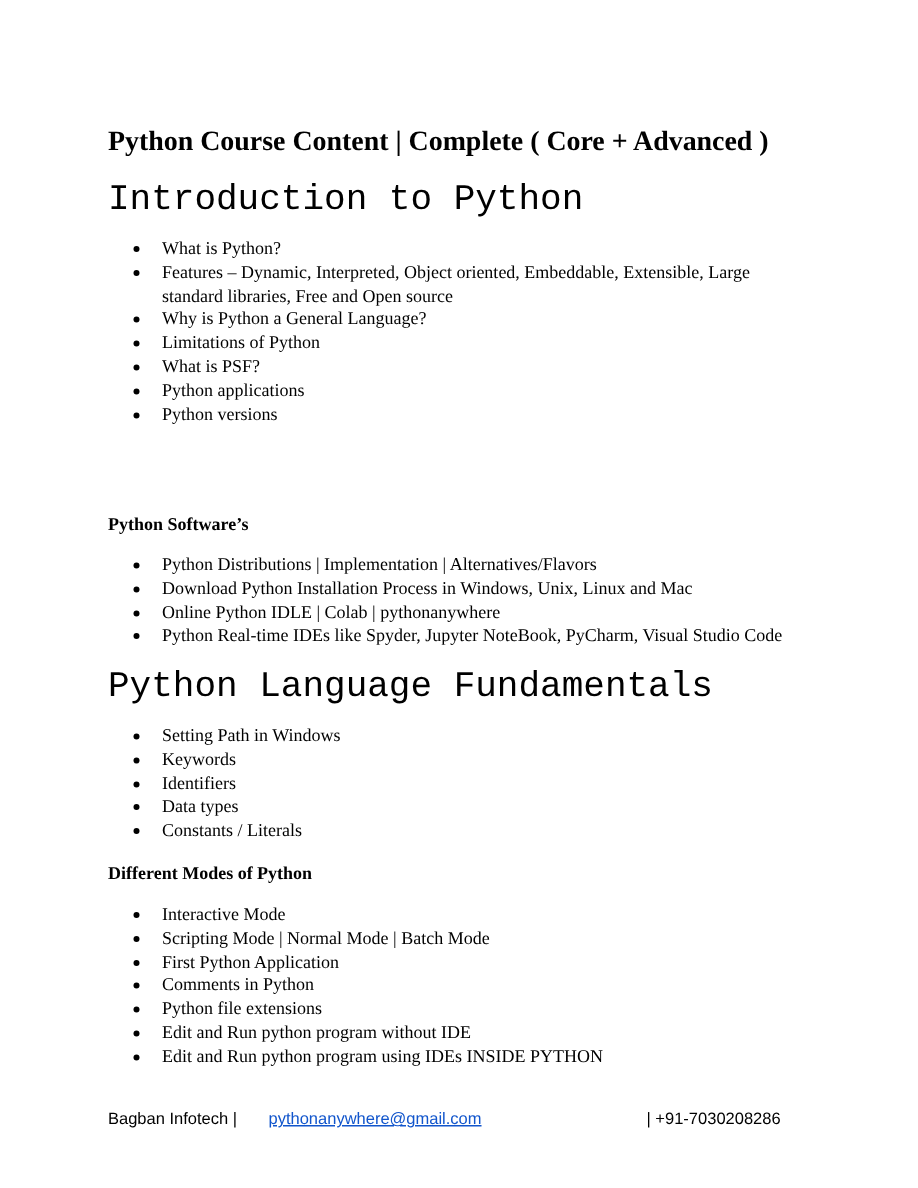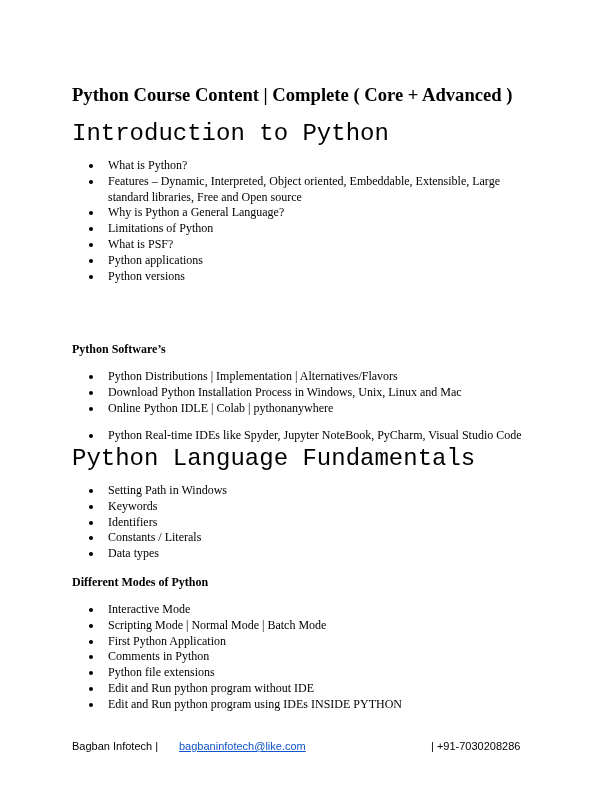--- a/index.html
+++ b/index.html
@@ -51,42 +51,42 @@
     <li><span class="bullet"></span><span>What is PSF?</span></li>
     <li><span class="bullet"></span><span>Python applications</span></li>
     <li><span class="bullet"></span><span>Python versions</span></li>
   </ul>
 
   <div class="h3" style="top:342px;">Python Software’s</div>
   <ul class="list" style="top:369px;">
     <li><span class="bullet"></span><span>Python Distributions | Implementation  | Alternatives/Flavors</span></li>
     <li><span class="bullet"></span><span>Download Python Installation Process in Windows, Unix, Linux and Mac</span></li>
     <li><span class="bullet"></span><span>Online Python IDLE | Colab | pythonanywhere</span></li>
-    <li style="white-space:nowrap;margin-top:12px;"><span class="bullet"></span><span>Python Real-time IDEs like Spyder, Jupyter NoteBook, PyCharm, Visual Studio Code</span></li>
+    <li style="white-space:nowrap;"><span class="bullet"></span><span>Python Real-time IDEs like Spyder, Jupyter NoteBook, PyCharm, Visual Studio Code</span></li>
   </ul>
 
   <div class="h1" style="top:445px;">Python Language Fundamentals</div>
   <ul class="list" style="top:483px;">
     <li><span class="bullet"></span><span>Setting Path in Windows</span></li>
     <li><span class="bullet"></span><span>Keywords</span></li>
     <li><span class="bullet"></span><span>Identifiers</span></li>
+    <li><span class="bullet"></span><span>Data types</span></li>
     <li><span class="bullet"></span><span>Constants / Literals</span></li>
-    <li><span class="bullet"></span><span>Data types</span></li>
   </ul>
 
   <div class="h3" style="top:575px;">Different Modes of Python</div>
   <ul class="list" style="top:602px;">
     <li><span class="bullet"></span><span>Interactive Mode</span></li>
     <li><span class="bullet"></span><span>Scripting Mode  | Normal Mode | Batch Mode</span></li>
     <li><span class="bullet"></span><span>First Python Application</span></li>
     <li><span class="bullet"></span><span>Comments in Python</span></li>
     <li><span class="bullet"></span><span>Python file extensions</span></li>
     <li><span class="bullet"></span><span>Edit and Run python program without IDE</span></li>
     <li><span class="bullet"></span><span>Edit and Run python program using IDEs INSIDE PYTHON</span></li>
   </ul>
 
   <div class="footer">
     <span class="company">Bagban Infotech |</span>
-    <span class="email">bagbaninfotech@like.com</span>
+    <span class="email">pythonanywhere@gmail.com</span>
     <span class="phone">| +91-7030208286</span>
   </div>
 
 </div>
 
 </body></html>

